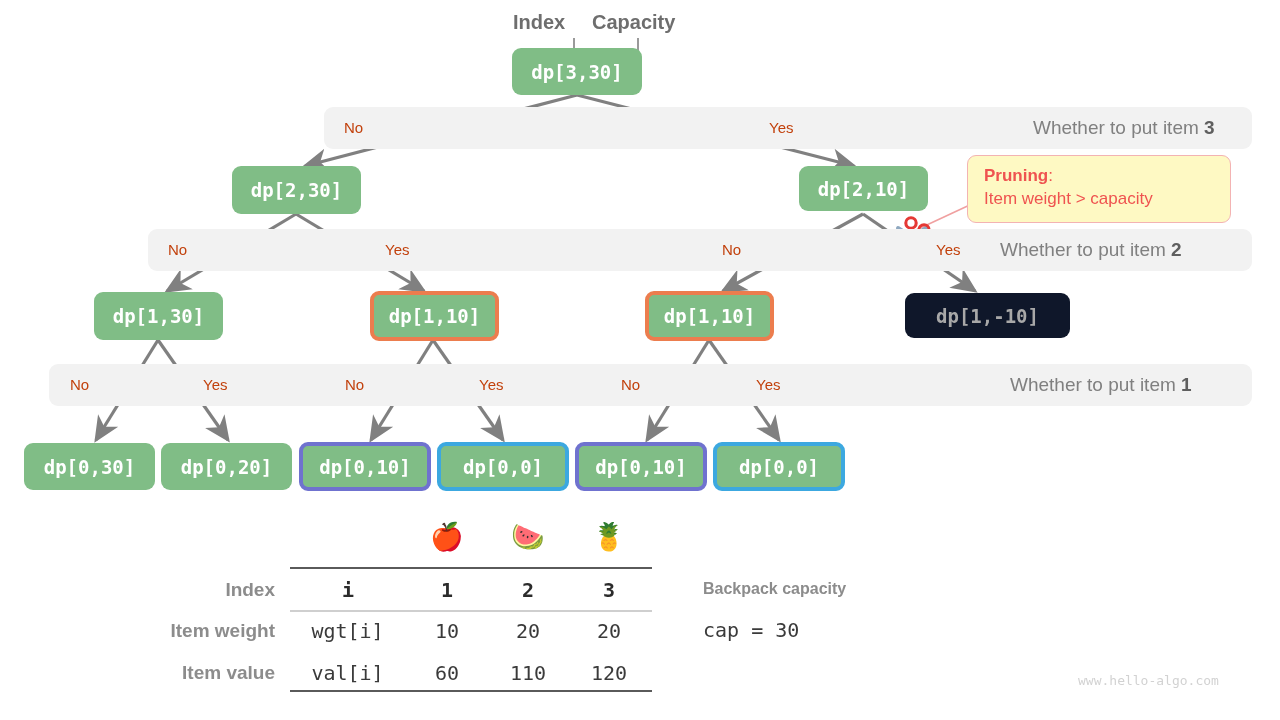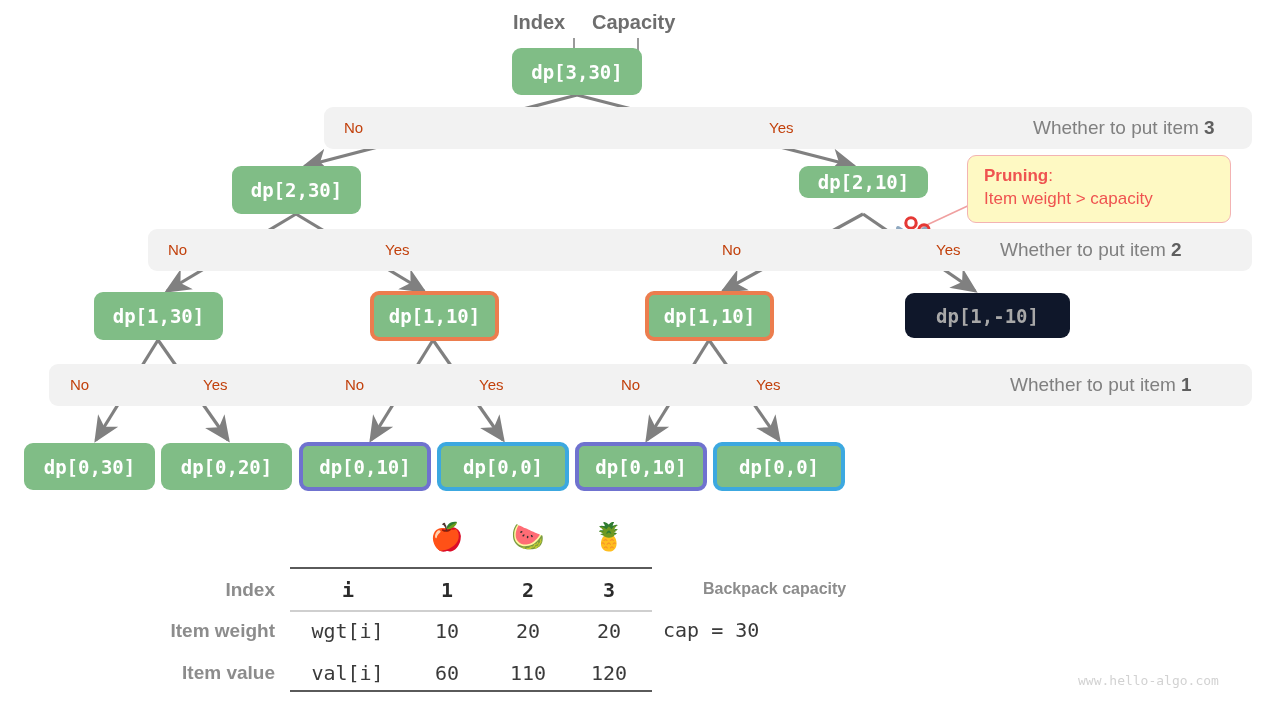--- a/index.html
+++ b/index.html
@@ -130,21 +130,21 @@
   <div class="tick" style="left:573px;top:38px;height:20px;"></div>
   <div class="hdr" style="left:592px;top:11px;">Capacity</div>
   <div class="tick" style="left:637px;top:38px;height:20px;"></div>
 
   <div class="band" style="left:324px;top:107px;width:928px;"></div>
   <div class="band-label" style="left:344px;top:107px;">No</div>
   <div class="band-label" style="left:769px;top:107px;">Yes</div>
   <div class="band-right" style="left:1033px;top:107px;"><span>Whether to put item </span><b>3</b></div>
 
   <div class="node" style="left:232px;top:166px;width:129px;height:48px;">dp[2,30]</div>
-  <div class="node" style="left:799px;top:166px;width:129px;height:32px;">dp[2,10]</div>
+  <div class="node" style="left:799px;top:166px;width:129px;height:45px;">dp[2,10]</div>
 
   <div class="node" style="left:512px;top:48px;width:130px;height:47px;">dp[3,30]</div>
 
   <div class="prune" style="left:967px;top:155px;width:264px;height:68px;">
     <div class="prune-l1"><b>Pruning</b><span>:</span></div>
     <div class="prune-l2">Item weight &gt; capacity</div>
   </div>
 
   <div class="band" style="left:148px;top:229px;width:1104px;"></div>
   <div class="band-label" style="left:168px;top:229px;">No</div>
@@ -197,17 +197,17 @@
     <div class="cell" style="left:579px;top:619px;width:60px;">20</div>
 
     <div class="rlabel" style="left:120px;top:662px;width:155px;">Item value</div>
     <div class="cell" style="left:300px;top:661px;width:95px;">val[i]</div>
     <div class="cell" style="left:417px;top:661px;width:60px;">60</div>
     <div class="cell" style="left:498px;top:661px;width:60px;">110</div>
     <div class="cell" style="left:579px;top:661px;width:60px;">120</div>
   </div>
 
   <div class="cap-title" style="left:703px;top:580px;">Backpack capacity</div>
-  <div class="cap-val" style="left:663px;top:618px;">cap = 30</div>
+  <div class="cap-val" style="left:703px;top:618px;">cap = 30</div>
 
   <div class="wm" style="left:1078px;top:673px;">www.hello-algo.com</div>
 
 </div>
 
 </body></html>

